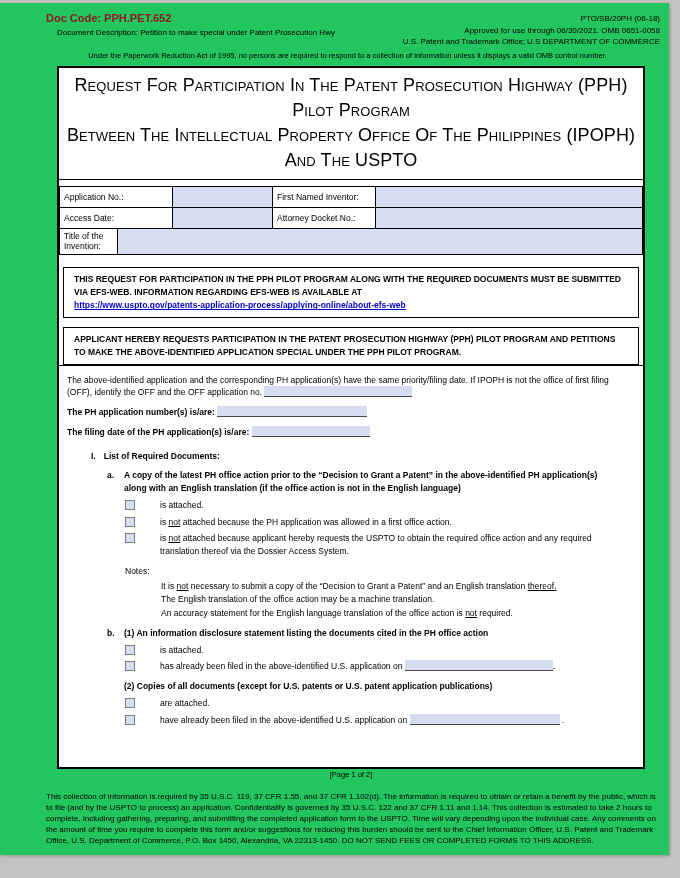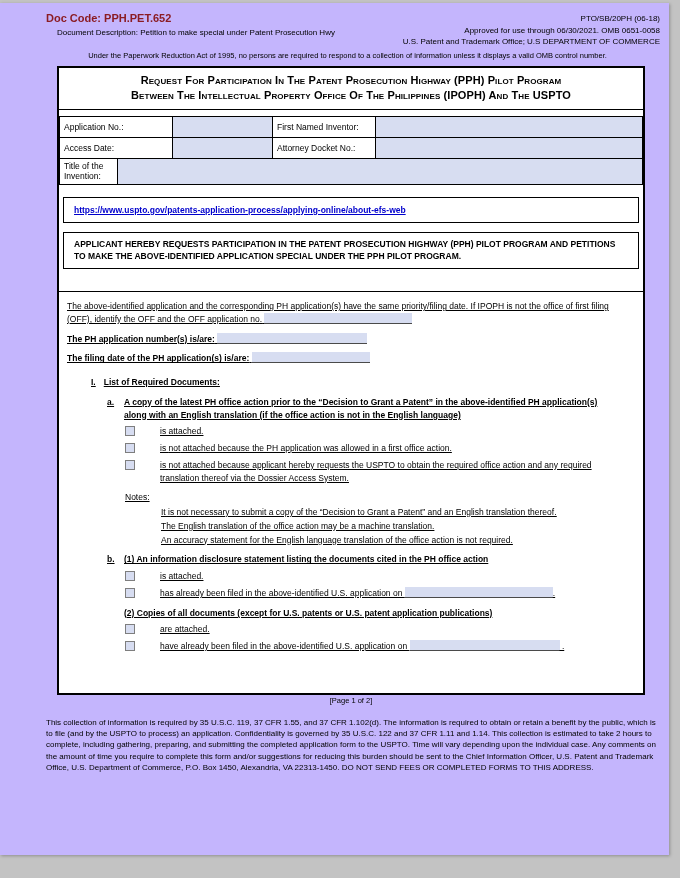--- a/index.html
+++ b/index.html
@@ -7,35 +7,35 @@
   body {
     background: #c3c3c3;
     font-family: "Liberation Sans", sans-serif;
     color: #000;
     position: relative;
   }
   .page {
     position: absolute;
     top: 3px; left: 0;
     width: 669px; height: 852px;
-    background: #c4b5fd;
+    background: #22c55e;
     box-shadow: 1px 1px 3px #8f8f8f;
     padding-top: 9px;
   }
   
   .header { display: flex; justify-content: space-between; padding: 0 9px 0 46px; }
   .doc-code { color: var(--color-doc-code, #8b1c24); font-size: 11px; font-weight: bold; }
   .doc-desc { font-size: 8px; margin-top: 4px; margin-left: 11px; }
   .header-right { text-align: right; font-size: 8px; line-height: 1.45; padding-top: 1px; }
   .paperwork { text-align: center; font-size: 7.5px; margin-top: 3px; padding-left: 26px; }
   
   .form-box { width: 588px; margin: 6px 0 0 57px; border: 2px solid #000; background: #fff; }
   .form-title {
-    text-align: center; font-weight: bold; font-variant: small-caps;
-    font-size: 11px; line-height: 1.4; padding: 5px 6px;
+    text-align: center; font-weight: normal; font-variant: small-caps;
+    font-size: 18px; line-height: 1.4; padding: 5px 6px;
     border-bottom: 1px solid #000; letter-spacing: 0.1px;
   }
   table.fields-table { width: 100%; border-collapse: collapse; table-layout: fixed; }
   table.fields-table td {
     border: 1px solid #000; font-size: 8.5px; padding: 2px 4px;
     height: 21px; vertical-align: middle; overflow: hidden;
   }
   table.first-rows { margin-top: 6px; }
   table.title-row { margin-top: -1px; }
   td.c1 { width: 113px; } td.c2 { width: 100px; } td.c3 { width: 103px; }
@@ -47,22 +47,22 @@
     margin: 12px 4px 0; border: 1px solid #000; padding: 5px 10px;
     font-size: 8.5px; font-weight: bold; line-height: 1.5;
   }
   .inner-box.second { margin-top: 9px; }
   .link {
     color: var(--color-link, #0000cc); text-decoration: underline;
     display: block; cursor: pointer; font-weight: bold; margin-top: 1px;
   }
   
   .content {
-    border-top: 1px solid #000; margin-top: 22px;
-    padding: 8px 8px 16px; font-size: 8.5px; line-height: 1.5; min-height: 402px; text-decoration: underline;
+    border-top: 1px solid #000; margin-top: 0;
+    padding: 8px 8px 16px; font-size: 8.5px; line-height: 1.5; min-height: 402px;
   }
   .intro { margin-bottom: 2px; }
   .ifield {
     display: inline-block; height: 11px; vertical-align: -2px;
     background: var(--color-field-bg, #d7ddf1); border-bottom: 1px solid #4a4a4a;
   }
   .w148 { width: 148px; } .w150 { width: 150px; } .w118 { width: 118px; }
   .bold-line { font-weight: bold; margin-top: 7px; }
   .section-head { font-weight: bold; margin: 11px 0 7px 24px; }
   .sec-num { margin-right: 8px; }
@@ -129,20 +129,21 @@
     <table class="fields-table title-row">
       <tbody>
           <tr>
         <td class="t1">Title of the Invention:</td>
         <td class="t2 val"></td>
       </tr>
     </tbody>
       </table>
 
     <div class="inner-box">
+      <span>THIS REQUEST FOR PARTICIPATION IN THE PPH PILOT PROGRAM ALONG WITH THE REQUIRED DOCUMENTS MUST BE SUBMITTED VIA EFS-WEB. INFORMATION REGARDING EFS-WEB IS AVAILABLE AT</span>
       <a class="link">https://www.uspto.gov/patents-application-process/applying-online/about-efs-web</a>
     </div>
 
     <div class="inner-box second">
       <span>APPLICANT HEREBY REQUESTS PARTICIPATION IN THE PATENT PROSECUTION HIGHWAY (PPH) PILOT PROGRAM AND PETITIONS TO MAKE THE ABOVE-IDENTIFIED APPLICATION SPECIAL UNDER THE PPH PILOT PROGRAM.</span>
     </div>
 
     <div class="content">
 
       <div class="intro">

